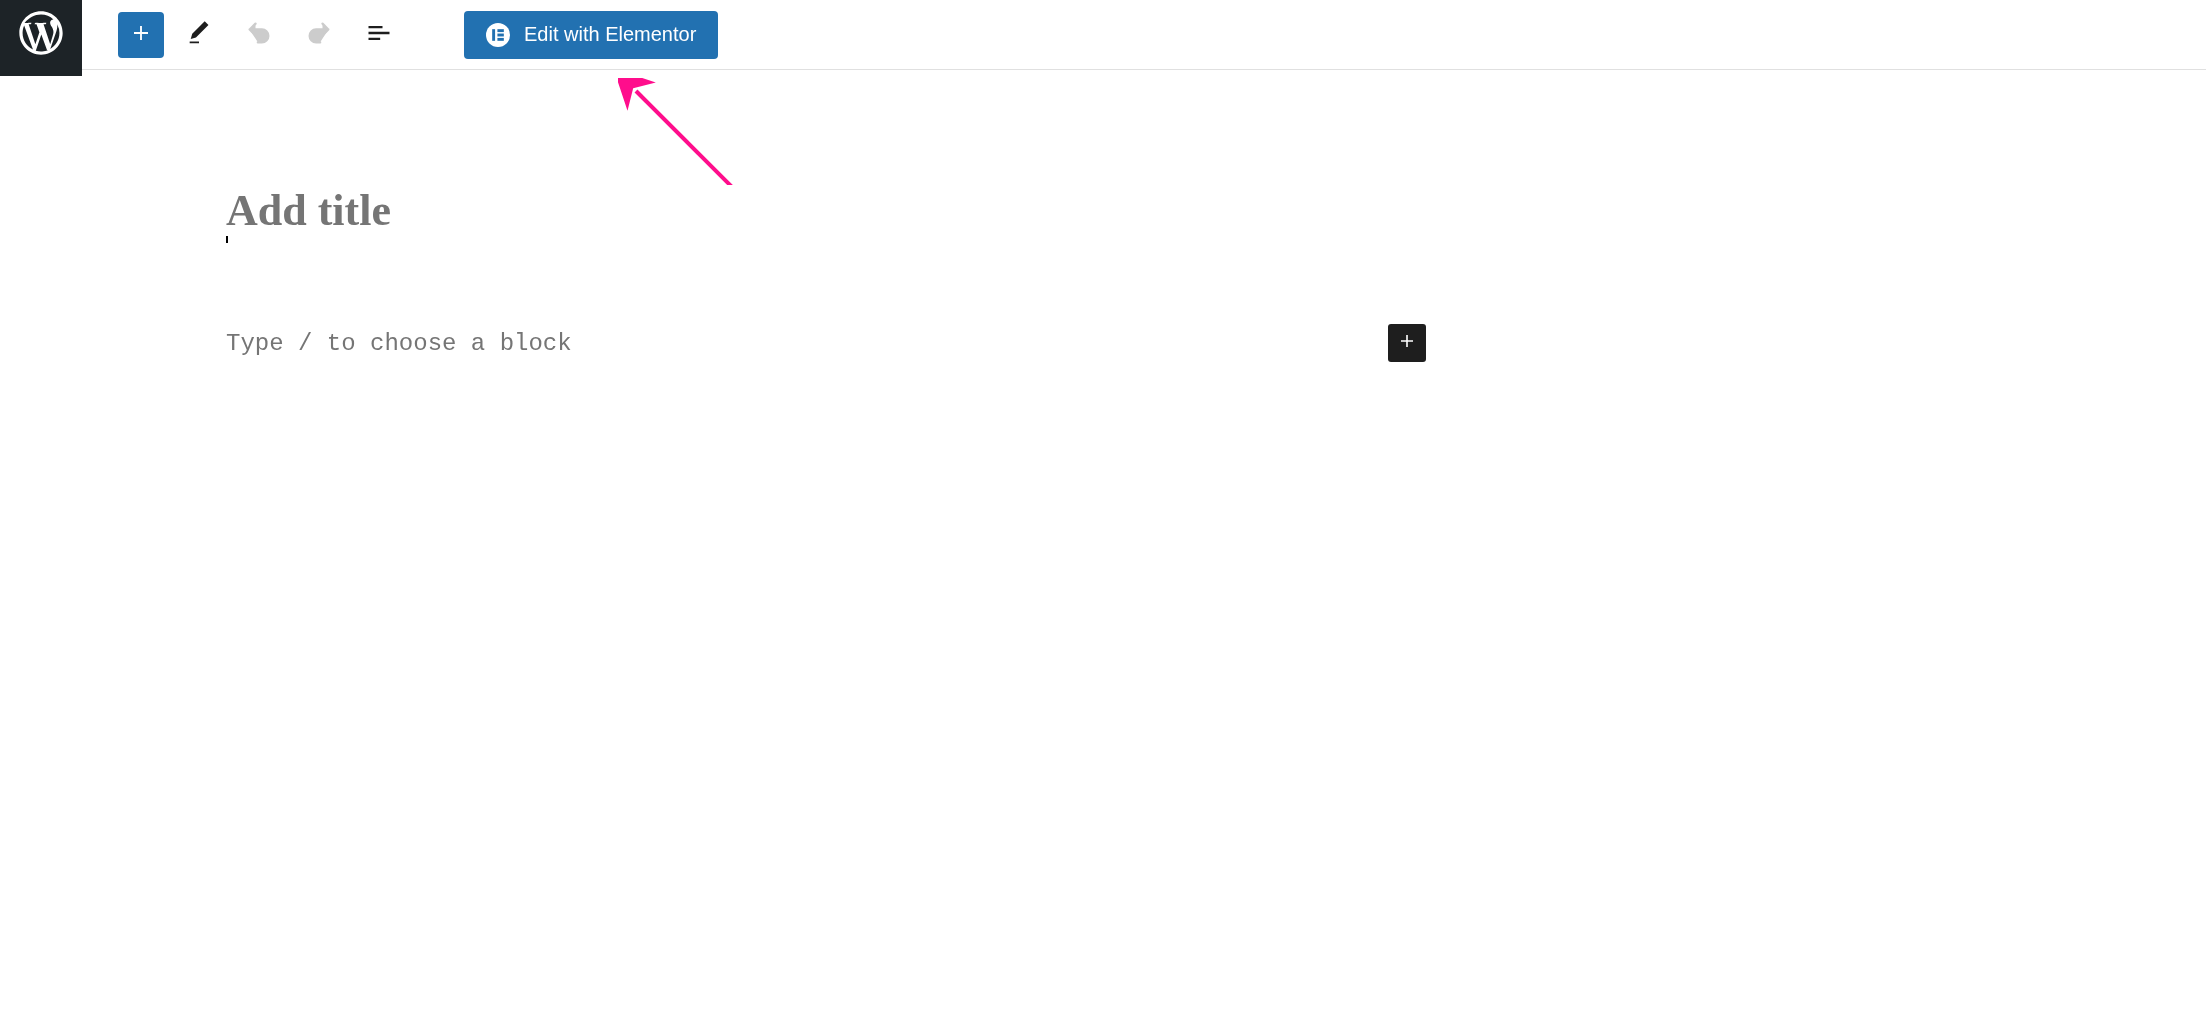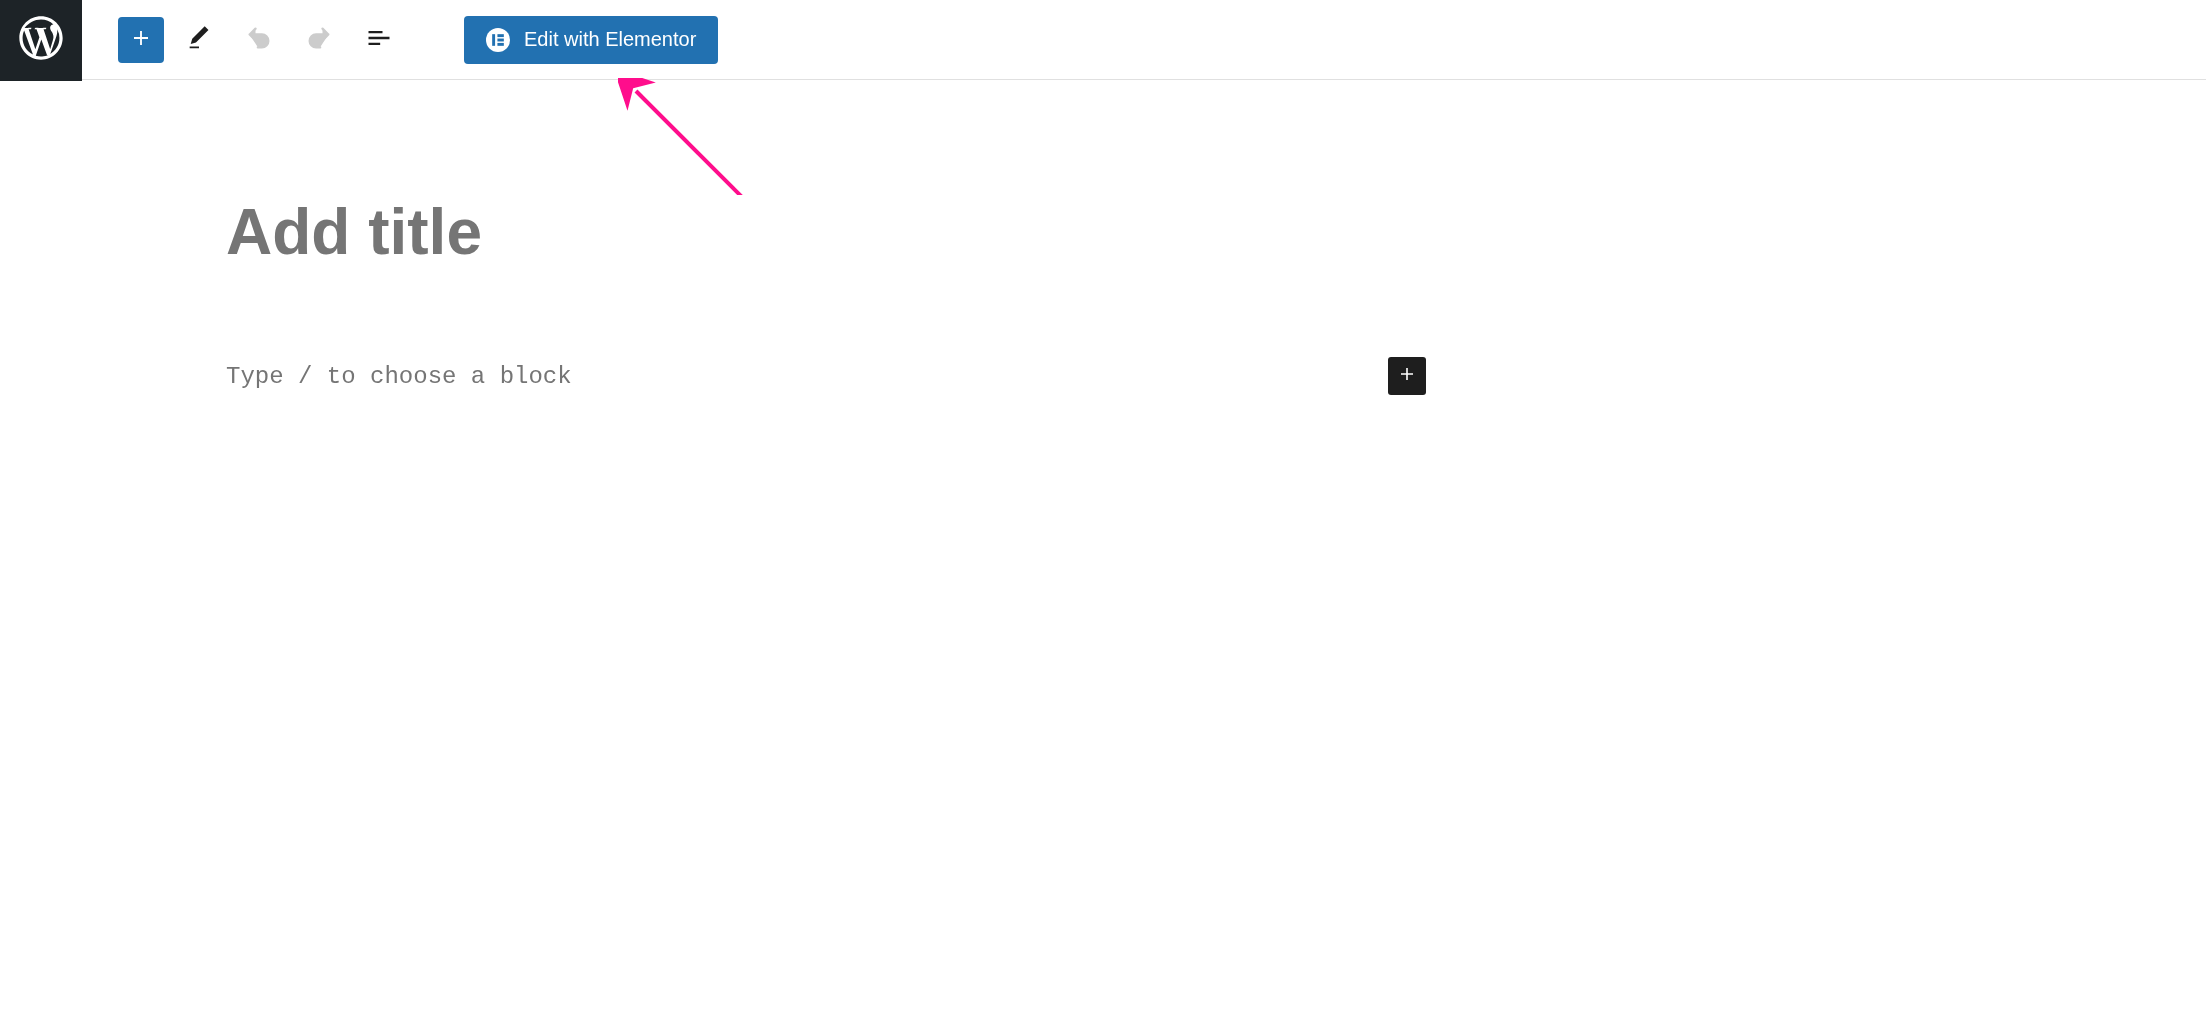--- a/index.html
+++ b/index.html
@@ -10,21 +10,21 @@
     body {
       font-family: -apple-system, BlinkMacSystemFont, "Segoe UI", Roboto, sans-serif;
       background: #fff;
       width: 2206px;
       height: 1036px;
       overflow: hidden;
     }
     .toolbar {
       display: flex;
       align-items: center;
-      height: 80px;
+      height: 70px;
       border-bottom: 1px solid #e0e0e0;
       background: #fff;
     }
     .wp-logo-box {
       width: 82px;
       height: 82px;
       background: #1d2327;
       display: flex;
       align-items: center;
       justify-content: center;
@@ -108,28 +108,28 @@
     .editor-content {
       position: relative;
       padding-top: 115px;
     }
     .editor-inner {
       max-width: 1200px;
       margin-left: 226px;
       position: relative;
     }
     .title-input {
-      font-size: 64px;
+      font-size: 44px;
       font-weight: 700;
       color: #808080;
       border: none;
       outline: none;
       width: 100%;
       padding: 0;
-      font-family: Liberation Sans, sans-serif;
+      font-family: Liberation Serif, serif;
       position: relative;
     }
     .title-cursor {
       position: absolute;
       left: 0;
       top: 4px;
       width: 2px;
       height: 54px;
       background: #000;
     }

